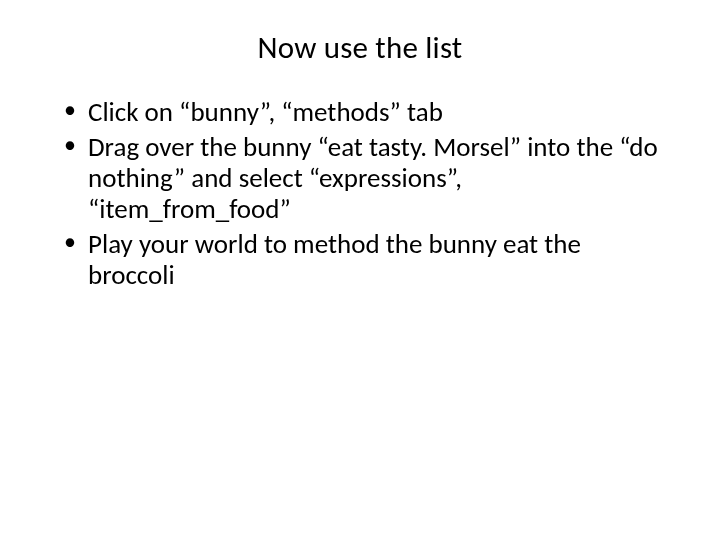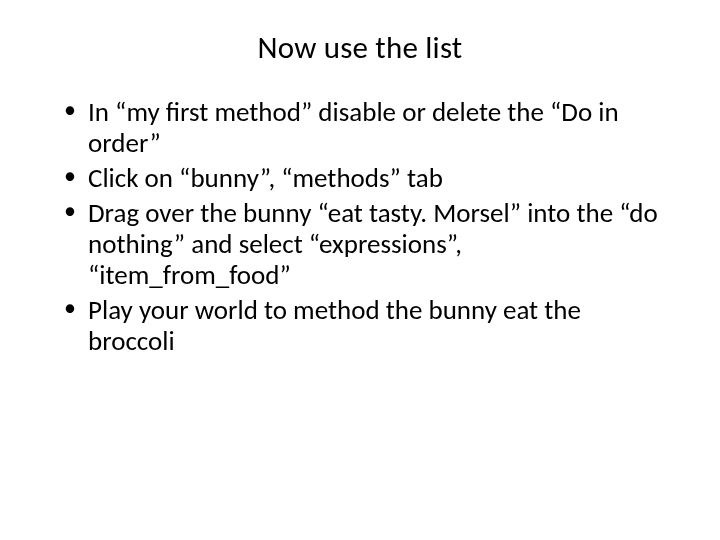--- a/index.html
+++ b/index.html
@@ -44,18 +44,17 @@
     font-size: 24px;
     line-height: 1.2;
   }
 </style>
 </head>
 <body>
 
 <div class="slide">
   <h1 class="title">Now use the list</h1>
   <ul class="bullets">
-    <li>In “my first method” disable or delete the “Do in order”</li>
     <li>Click on “bunny”, “methods” tab</li>
     <li>Drag over the bunny “eat tasty. Morsel” into the “do nothing” and select “expressions”, “item_from_food”</li>
     <li>Play your world to method the bunny eat the broccoli</li>
   </ul>
 </div>
 
 </body></html>

